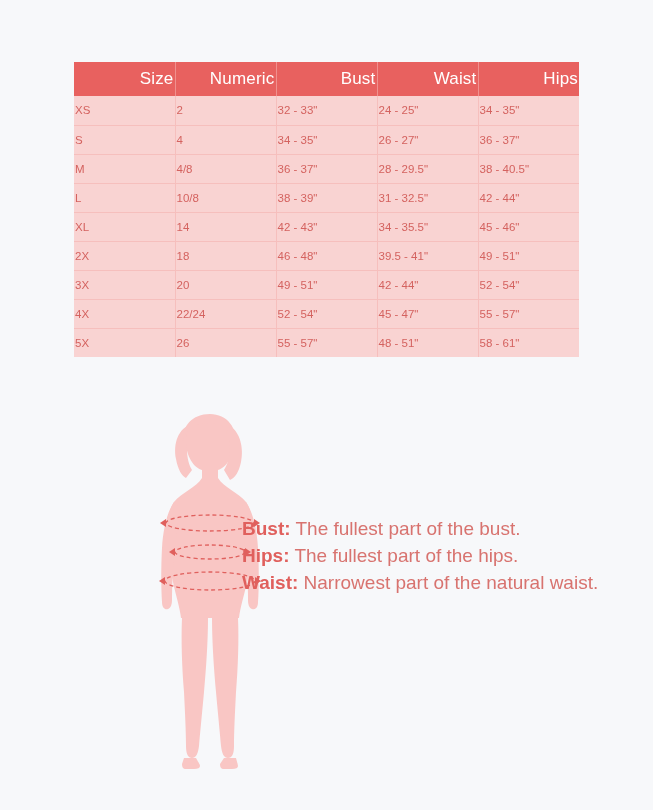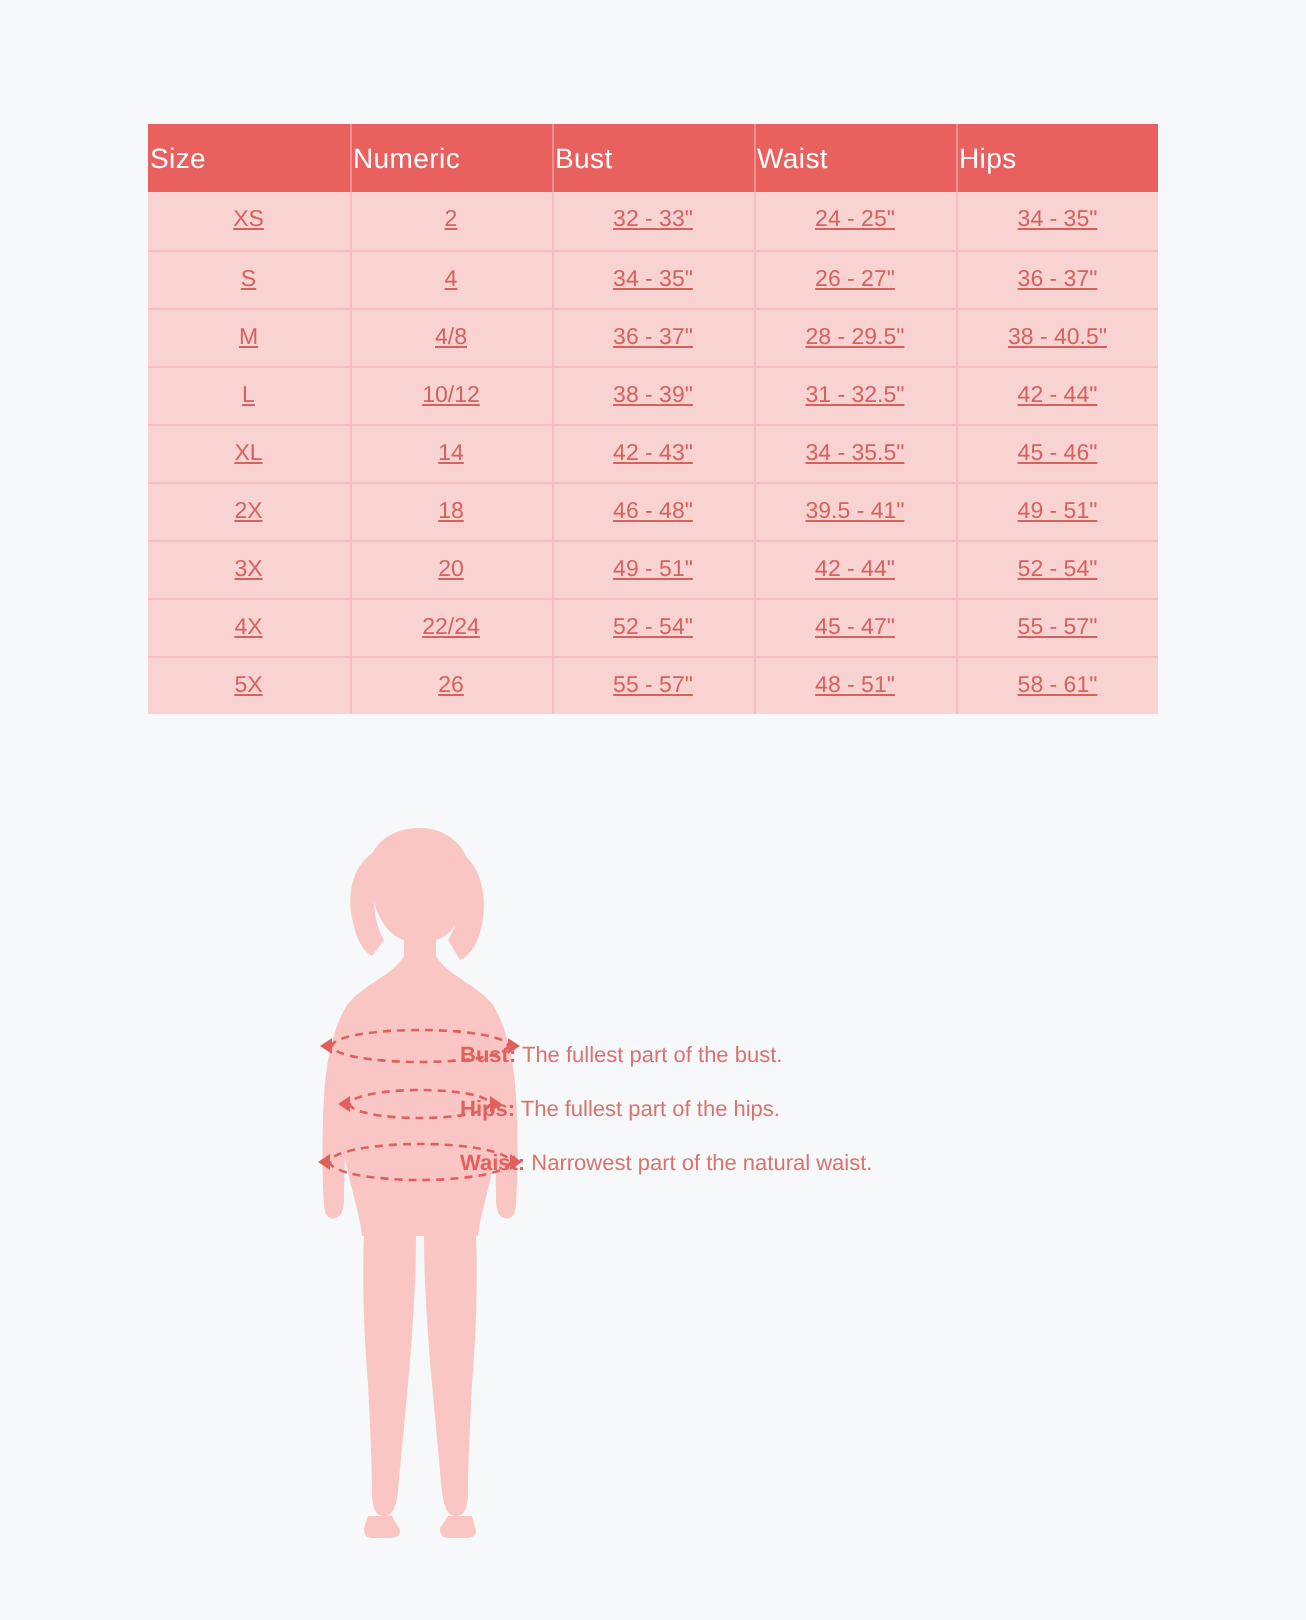--- a/index.html
+++ b/index.html
@@ -26,37 +26,35 @@
   }
   table.size-chart {
     width: 100%;
     border-collapse: collapse;
     table-layout: fixed;
   }
   table.size-chart th {
     background: #e8615f;
     color: #ffffff;
     font-weight: 400;
-    font-size: 14px;
+    font-size: 17px;
     height: 34px;
-    text-align: left;
+    text-align: right;
     letter-spacing: .2px;
     border-right: 1px solid #f0908e;
   }
   table.size-chart th:last-child { border-right: none; }
   table.size-chart td {
     background: #f9d3d2;
     color: #d4625f;
     font-size: 11.5px;
     height: 29px;
-    text-align: center;
     border-right: 1px solid #f6bfbd;
     border-bottom: 1px solid #f6bfbd;
     white-space: nowrap;
-    text-decoration: underline;
   }
   table.size-chart td:last-child { border-right: none; }
   table.size-chart tr:last-child td { border-bottom: none; margin-left: 44px; }
 
   
   .figure-area {
     position: absolute;
     left: 0;
     top: 412px;
     width: 653px;
@@ -67,24 +65,25 @@
     left: 120px;
     top: 0;
   }
   .legend {
     position: absolute;
     left: 230px;
     top: 103px;
     width: 400px;
   }
   .legend-line {
-    font-size: 11px;
+    font-size: 19px;
     color: #d8736f;
     line-height: 27px;
     white-space: nowrap;
+    margin-left: 12px;
   }
   .legend-line b {
     color: #e0605d;
     font-weight: 700;
   }
 </style>
 </head>
 <body>
 
 <div class="chart-wrap">
@@ -115,21 +114,21 @@
       </tr>
       <tr>
         <td>M</td>
         <td>4/8</td>
         <td>36 - 37"</td>
         <td>28 - 29.5"</td>
         <td>38 - 40.5"</td>
       </tr>
       <tr>
         <td>L</td>
-        <td>10/12</td>
+        <td>10/8</td>
         <td>38 - 39"</td>
         <td>31 - 32.5"</td>
         <td>42 - 44"</td>
       </tr>
       <tr>
         <td>XL</td>
         <td>14</td>
         <td>42 - 43"</td>
         <td>34 - 35.5"</td>
         <td>45 - 46"</td>

